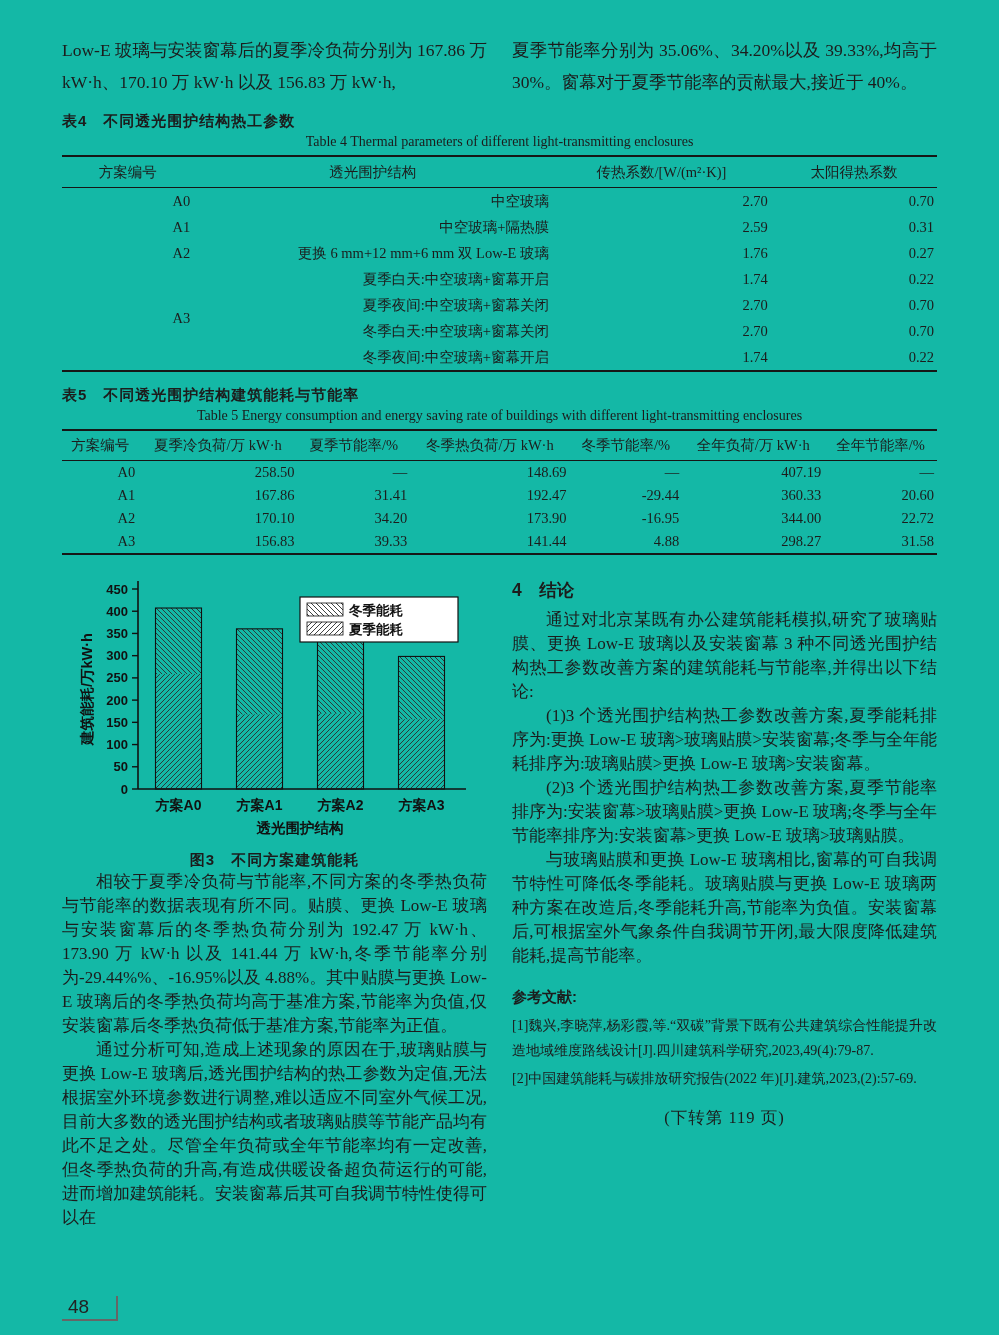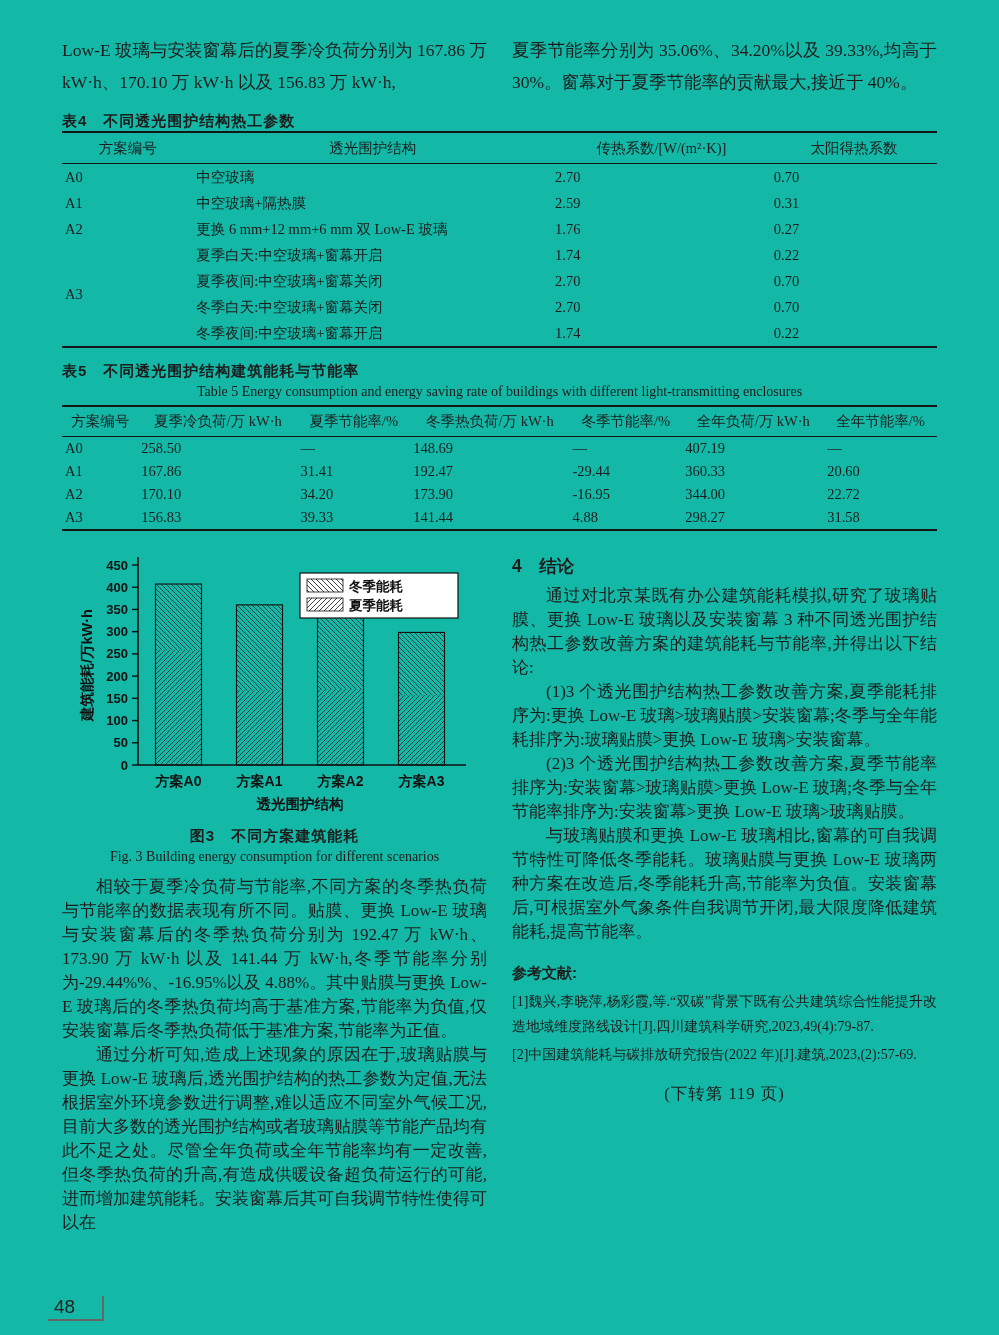--- a/index.html
+++ b/index.html
@@ -19,21 +19,21 @@
   
   .tcap-cn { text-align:left; font-weight:bold; font-size:15px; margin-top:14px;
              font-family:"Liberation Sans","DejaVu Sans",sans-serif; letter-spacing:1px; }
   .tcap-en { text-align:center; font-size:14px; margin:3px 0 5px 0; }
 
   
   table.datatable { width:100%; border-collapse:collapse; font-size:14.5px;
     border-top:2.2px solid #161616; border-bottom:2.2px solid #161616; }
   table.datatable thead tr { border-bottom:1.3px solid #161616; }
   table.datatable th { font-weight:normal; padding:5px 3px; text-align:center; }
-  table.datatable td { padding:3px 3px; text-align:left; }
+  table.datatable td { padding:3px 3px; text-align:right; }
   #table4 td, #table4 th { height:20px; }
 
   
   figure.figure { margin:2px 0 0 0; }
   .chart-wrap { margin-left:14px; }
   .fig-cap-cn { text-align:center; font-weight:bold; font-size:15px; margin-top:6px;
                 font-family:"Liberation Sans","DejaVu Sans",sans-serif; letter-spacing:1px; }
   .fig-cap-en { text-align:center; font-size:14px; margin:3px 0 10px 0; }
   svg text.tick   { font:bold 13px "Liberation Sans","DejaVu Sans",sans-serif; fill:#111; }
   svg text.cat    { font:bold 14px "Liberation Sans","DejaVu Sans",sans-serif; fill:#111; }
@@ -42,39 +42,40 @@
 
   
   .section-heading { font-family:"Liberation Sans","DejaVu Sans",sans-serif;
     font-size:17.5px; font-weight:bold; margin:7px 0 6px 0; }
   .refs-heading { font-family:"Liberation Sans","DejaVu Sans",sans-serif;
     font-weight:bold; font-size:15px; margin:20px 0 6px 0; }
   .ref { font-size:14px; line-height:25px; text-align:justify; margin:0 0 3px 0; }
   .continued { text-align:center; font-size:16.5px; margin-top:16px; letter-spacing:1px; }
 
   
-  .footer-pagenum { position:absolute; left:48px; bottom:14px; width:56px; height:25px;
+  .footer-pagenum { position:absolute; left:62px; bottom:14px; width:56px; height:25px;
     border-right:2px solid #666; border-bottom:2px solid #666;
     font-family:"Liberation Sans","DejaVu Sans",sans-serif; font-size:19px; color:#222;
     padding:0 0 1px 6px; box-sizing:border-box; }
   .lower { margin-top:16px; }
   .t5-block { margin-top:6px; }
 </style>
 </head>
 <body>
 
 <div class="page">
 
   <div class="twocol top-block">
     <p class="body cont colL">Low-E 玻璃与安装窗幕后的夏季冷负荷分别为 167.86 万 kW·h、170.10 万 kW·h 以及 156.83 万 kW·h,</p>
     <p class="body cont colR">夏季节能率分别为 35.06%、34.20%以及 39.33%,均高于 30%。窗幕对于夏季节能率的贡献最大,接近于 40%。</p>
   </div>
 
   <div>
     <div class="tcap-cn">表4　不同透光围护结构热工参数</div>
+    <div class="tcap-en">Table 4  Thermal parameters of different light-transmitting enclosures</div>
     <table class="datatable" id="table4">
       <thead>
         <tr>
           <th style="width:15%">方案编号</th>
           <th style="width:41%">透光围护结构</th>
           <th style="width:25%">传热系数/[W/(m²·K)]</th>
           <th style="width:19%">太阳得热系数</th>
         </tr>
       </thead>
       <tbody>
@@ -231,21 +232,20 @@
               <text x="224" y="260" text-anchor="middle" class="axis-label">透光围护结构</text>
               <text x="16" y="116" text-anchor="middle" class="axis-label" transform="rotate(-90 16 116)">建筑能耗/万kW·h</text>
               <rect x="224" y="24" width="158" height="45" fill="#fff" stroke="#111" stroke-width="1.2"></rect>
               <rect x="231" y="30" width="36" height="13" fill="url(#hatchB)" stroke="#111" stroke-width="0.8"></rect>
               <text x="273" y="41.5" class="legend-label">冬季能耗</text>
               <rect x="231" y="49" width="36" height="13" fill="url(#hatchF)" stroke="#111" stroke-width="0.8"></rect>
               <text x="273" y="60.5" class="legend-label">夏季能耗</text>
             </svg>
         </div>
         <figcaption class="fig-cap-cn">图3　不同方案建筑能耗</figcaption>
-        <div class="fig-cap-en">Fig. 3  Building energy consumption for different scenarios</div>
       </figure>
       <p class="body indent">相较于夏季冷负荷与节能率,不同方案的冬季热负荷与节能率的数据表现有所不同。贴膜、更换 Low-E 玻璃与安装窗幕后的冬季热负荷分别为 192.47 万 kW·h、173.90 万 kW·h 以及 141.44 万 kW·h,冬季节能率分别为-29.44%%、-16.95%以及 4.88%。其中贴膜与更换 Low-E 玻璃后的冬季热负荷均高于基准方案,节能率为负值,仅安装窗幕后冬季热负荷低于基准方案,节能率为正值。</p>
       <p class="body indent">通过分析可知,造成上述现象的原因在于,玻璃贴膜与更换 Low-E 玻璃后,透光围护结构的热工参数为定值,无法根据室外环境参数进行调整,难以适应不同室外气候工况,目前大多数的透光围护结构或者玻璃贴膜等节能产品均有此不足之处。尽管全年负荷或全年节能率均有一定改善,但冬季热负荷的升高,有造成供暖设备超负荷运行的可能,进而增加建筑能耗。安装窗幕后其可自我调节特性使得可以在</p>
     </div>
 
     <div class="colR">
       <h3 class="section-heading">4　结论</h3>
       <p class="body indent">通过对北京某既有办公建筑能耗模拟,研究了玻璃贴膜、更换 Low-E 玻璃以及安装窗幕 3 种不同透光围护结构热工参数改善方案的建筑能耗与节能率,并得出以下结论:</p>
       <p class="body indent">(1)3 个透光围护结构热工参数改善方案,夏季能耗排序为:更换 Low-E 玻璃&gt;玻璃贴膜&gt;安装窗幕;冬季与全年能耗排序为:玻璃贴膜&gt;更换 Low-E 玻璃&gt;安装窗幕。</p>
       <p class="body indent">(2)3 个透光围护结构热工参数改善方案,夏季节能率排序为:安装窗幕&gt;玻璃贴膜&gt;更换 Low-E 玻璃;冬季与全年节能率排序为:安装窗幕&gt;更换 Low-E 玻璃&gt;玻璃贴膜。</p>

